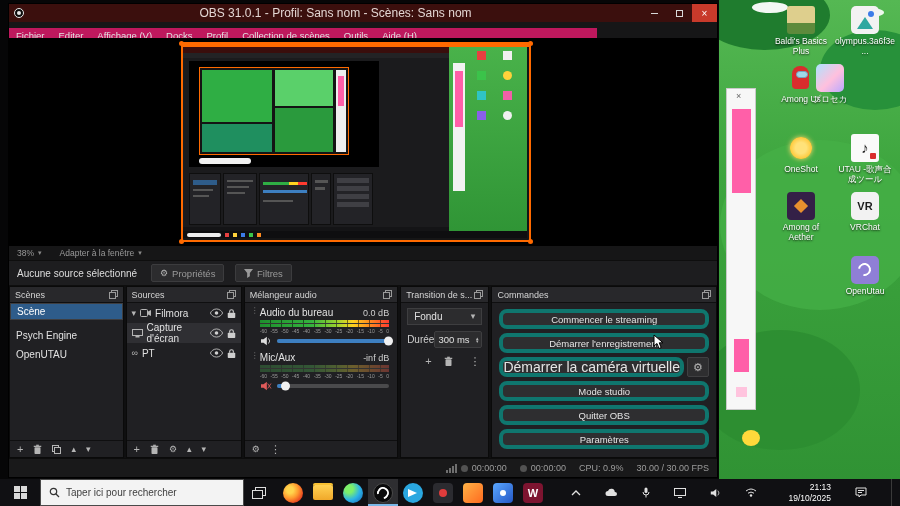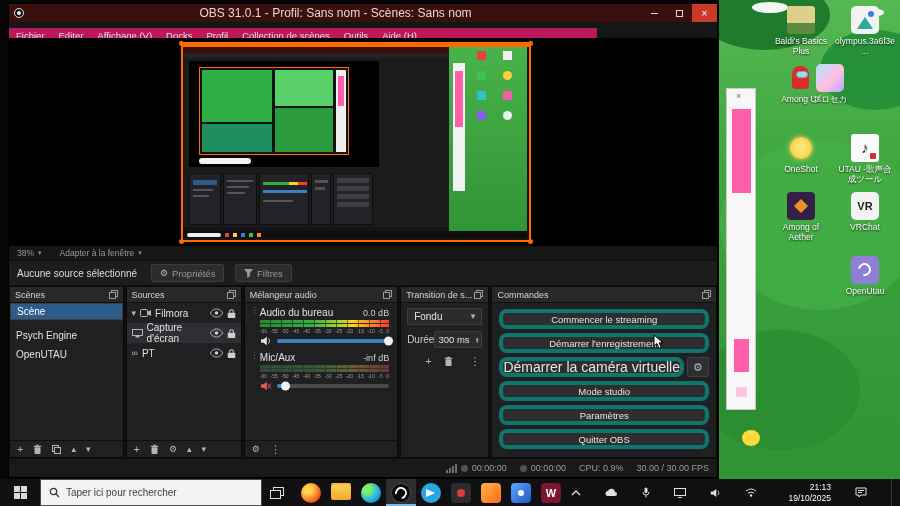--- a/index.html
+++ b/index.html
@@ -114,21 +114,21 @@
 
   .statusbar{left:0;top:454px;width:708px;height:19px;background:#19191a;border-top:1px solid #0c0c0c;}
   .sright{position:absolute;right:8px;top:0;height:100%;display:flex;align-items:center;gap:13px;font-size:9px;color:#9c9c9c;white-space:nowrap;}
   .sdot{width:7px;height:7px;border-radius:50%;background:#525252;display:inline-block;margin-right:4px;vertical-align:middle;}
 
   
   .taskbar{left:0;top:479px;width:900px;height:27px;background:#101013;display:flex;align-items:stretch;z-index:10;}
   .start{width:40px;display:flex;align-items:center;justify-content:center;}
   .winlogo{display:grid;grid-template-columns:6px 6px;grid-template-rows:6px 6px;gap:1px;}
   .winlogo b{background:#d9d9d9;}
-  .tsearch{width:222px;background:#f3f3f3;display:flex;align-items:center;gap:6px;padding:0 8px;border:1px solid #4a4a4a;}
+  .tsearch{width:204px;background:#f3f3f3;display:flex;align-items:center;gap:6px;padding:0 8px;border:1px solid #4a4a4a;}
   .tsearch input{border:none;outline:none;background:transparent;font-size:10px;width:150px;font-family:inherit;color:#333;}
   .tsearch input::placeholder{color:#3f3f3f;}
   .tview{width:30px;display:flex;align-items:center;justify-content:center;}
   .apps{display:flex;align-items:center;padding:0 4px;}
   .tb{width:30px;height:27px;display:flex;align-items:center;justify-content:center;}
   .tb.active{background:rgba(255,255,255,.13);box-shadow:inset 0 -2px 0 #7ab8e8;}
   .c20{width:20px;height:20px;border-radius:50%;}
   .s20{width:20px;height:20px;border-radius:4px;}
   .tray{margin-left:auto;display:flex;align-items:center;gap:24px;padding-right:5px;}
   .clock{text-align:right;font-size:8.5px;color:#fff;line-height:1.25;width:50px;}
@@ -572,22 +572,22 @@
             </svg>
         </div>
         <div class="pb cmdbody">
           <button class="cmd">Commencer le streaming</button>
           <button class="cmd">Démarrer l'enregistrement</button>
           <div class="camrow">
             <button class="cmd">Démarrer la caméra virtuelle</button>
             <span class="gearbtn">⚙</span>
           </div>
           <button class="cmd">Mode studio</button>
+          <button class="cmd">Quitter OBS</button>
           <button class="cmd">Paramètres</button>
-          <button class="cmd">Quitter OBS</button>
         </div>
       </div>
     </div>
 
     <div class="a statusbar">
       <svg class="a" style="left:437px;top:5px;" width="12" height="9" viewBox="0 0 12 9">
           <rect x="0" y="6" width="2" height="3" fill="#6f6f6f"></rect>
           <rect x="3" y="4" width="2" height="5" fill="#6f6f6f"></rect>
           <rect x="6" y="2" width="2" height="7" fill="#6f6f6f"></rect>
           <rect x="9" y="0" width="2" height="9" fill="#6f6f6f"></rect>

